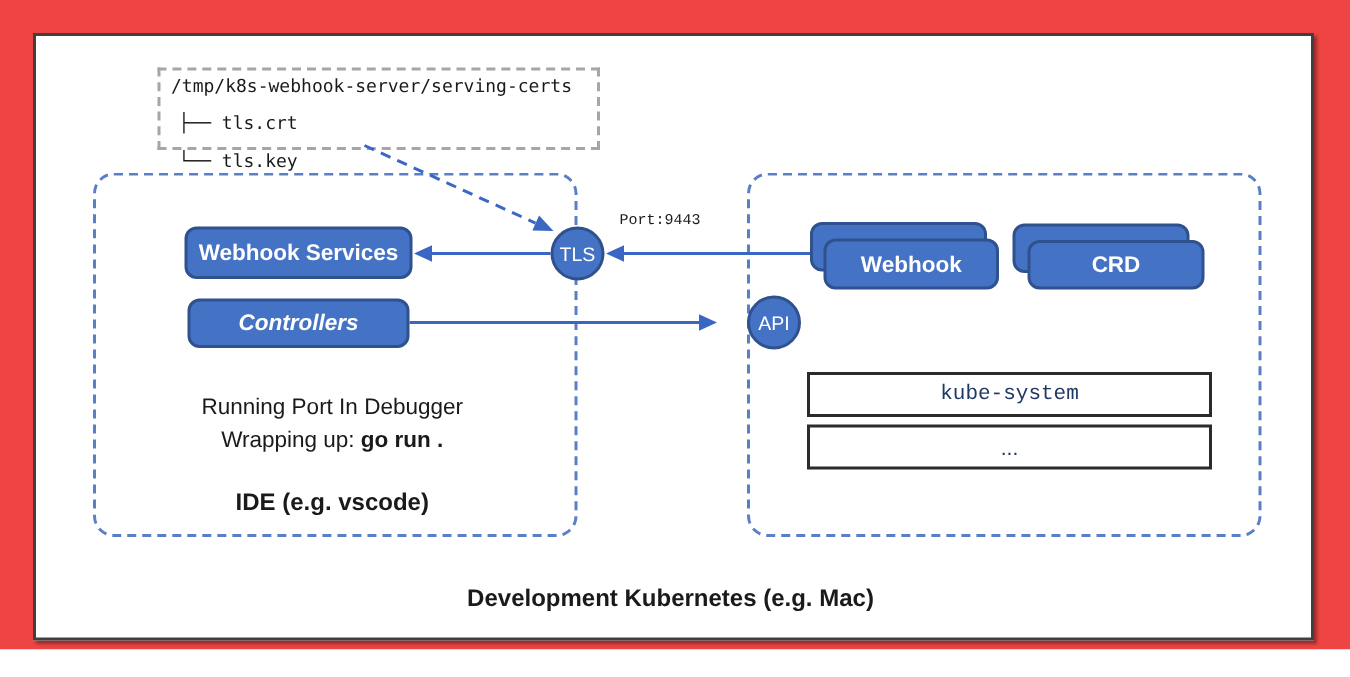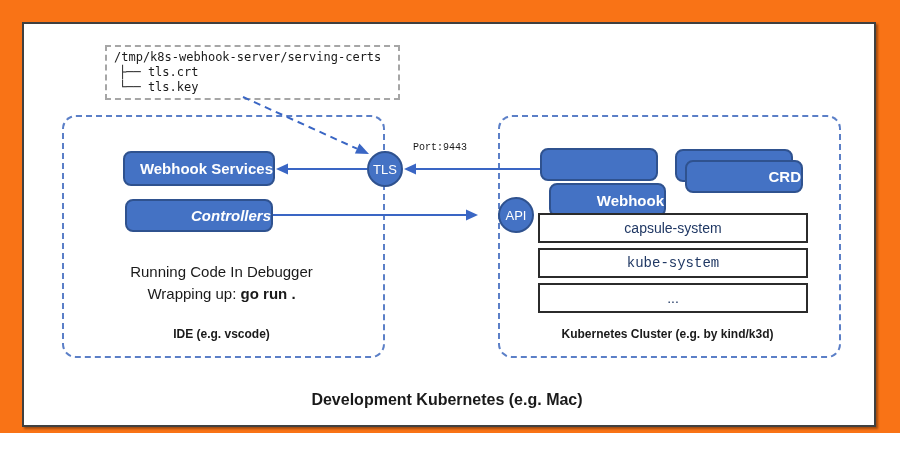--- a/index.html
+++ b/index.html
@@ -3,21 +3,21 @@
 <meta charset="utf-8">
 <style>
   html, body {
     margin: 0; padding: 0;
     background: #ffffff;
     font-family: "Liberation Sans", sans-serif;
   }
   .canvas {
     position: relative;
     width: 900px; height: 433px;
-    background: #f97316;
+    background: #ef4444;
     overflow: hidden;
   }
   .frame {
     position: absolute;
     left: 22px; top: 22px;
     width: 850px; height: 401px;
     border: 2px solid #404040;
     box-shadow: 2px 2px 2px rgba(0,0,0,0.35);
     background: #ffffff;
   }
@@ -37,49 +37,49 @@
     width: 284px; height: 48px;
     border: 2px dashed #a6a6a6;
     background: #ffffff;
     font-family: "DejaVu Sans Mono", monospace;
     font-size: 12px;
     line-height: 15px;
     color: #1a1a1a;
     padding: 3px 0 0 7px;
     z-index: 6;
   }
-  .certs-box .tree-line { padding-left: 5px; }
+  .certs-box .tree-line { padding-left: 5px; margin-top: 10px; }
 
   
   .node {
     position: absolute;
     background: #4472c4;
     border: 2px solid #2f528f;
     border-radius: 8px;
     color: #ffffff;
     font-weight: bold;
     font-size: 15px;
-    display: flex; align-items: center; justify-content: flex-end;
+    display: flex; align-items: center; justify-content: center;
     box-sizing: border-box;
     z-index: 10;
   }
   .ws-btn   { left: 123px; top: 151px; width: 152px; height: 35px; }
   .ctrl-btn { left: 125px; top: 199px; width: 148px; height: 33px; font-style: italic; }
 
   .stack-back {
     position: absolute;
     background: #4472c4;
     border: 2px solid #2f528f;
     border-radius: 8px;
     box-sizing: border-box;
     z-index: 9;
   }
   .webhook-back { left: 540px; top: 148px; width: 118px; height: 33px; }
   .crd-back     { left: 675px; top: 149px; width: 118px; height: 33px; }
-  .webhook-front{ left: 549px; top: 159px; width: 117px; height: 34px; margin-top: 24px; }
+  .webhook-front{ left: 549px; top: 159px; width: 117px; height: 34px; }
   .crd-front    { left: 685px; top: 160px; width: 118px; height: 33px; }
 
   
   .circle {
     position: absolute;
     width: 36px; height: 36px;
     border-radius: 50%;
     background: #4472c4;
     border: 2px solid #2f528f;
     color: #ffffff;
@@ -125,21 +125,21 @@
     text-align: center;
     font-size: 15px;
     line-height: 22px;
     color: #1a1a1a;
     z-index: 8;
   }
   .note-cmd { font-weight: bold; }
 
   .section-label {
     position: absolute;
-    font-size: 12px;
+    font-size: 16px;
     font-weight: bold;
     color: #1a1a1a;
     text-align: center;
     z-index: 8;
   }
   .ide-label     { left: 62px;  top: 327px; width: 319px; }
   .cluster-label { left: 498px; top: 327px; width: 339px; }
   .workstation-label {
     position: absolute;
     left: 22px; top: 391px;
@@ -200,41 +200,37 @@
 
   <div class="stack-back webhook-back"></div>
   <div class="node webhook-front">
     <span>Webhook</span>
   </div>
   <div class="stack-back crd-back"></div>
   <div class="node crd-front">
     <span>CRD</span>
   </div>
 
-  <div class="ns-row ns-0">
-    <span>capsule-system</span>
-  </div>
   <div class="ns-row ns-1">
     <span>kube-system</span>
   </div>
   <div class="ns-row ns-2">
     <span>...</span>
   </div>
 
   <div class="circle tls-circle">
     <span>TLS</span>
   </div>
   <div class="circle api-circle">
     <span>API</span>
   </div>
 
   <div class="port-label">Port:9443</div>
 
   <div class="note-block">
-    <div>Running Code In Debugger</div>
+    <div>Running Port In Debugger</div>
     <div><span>Wrapping up: </span><span class="note-cmd">go run .</span></div>
   </div>
 
   <div class="section-label ide-label">IDE (e.g. vscode)</div>
-  <div class="section-label cluster-label">Kubernetes Cluster (e.g. by kind/k3d)</div>
   <div class="workstation-label">Development Kubernetes (e.g. Mac)</div>
 
 </div>
 
 </body></html>

